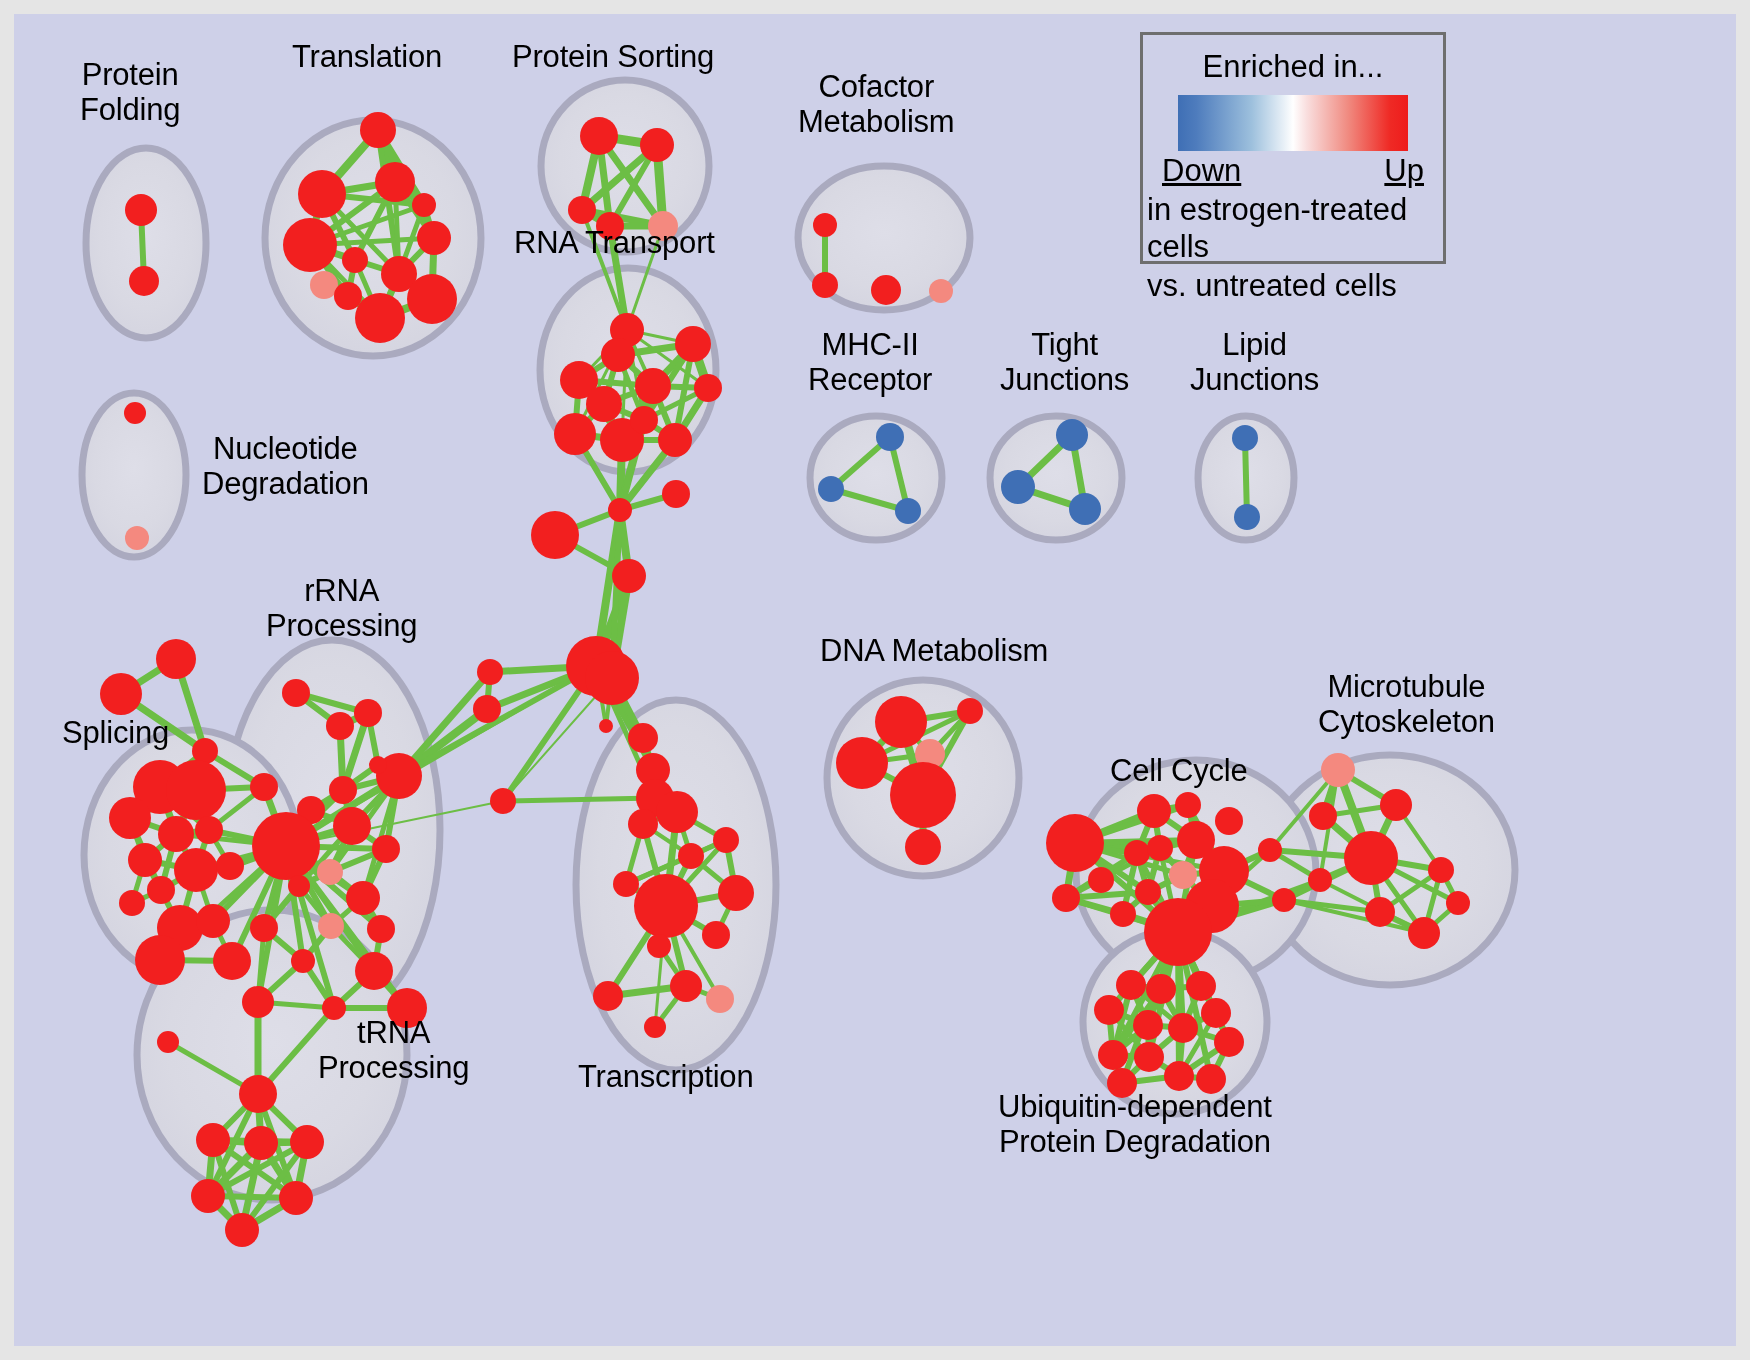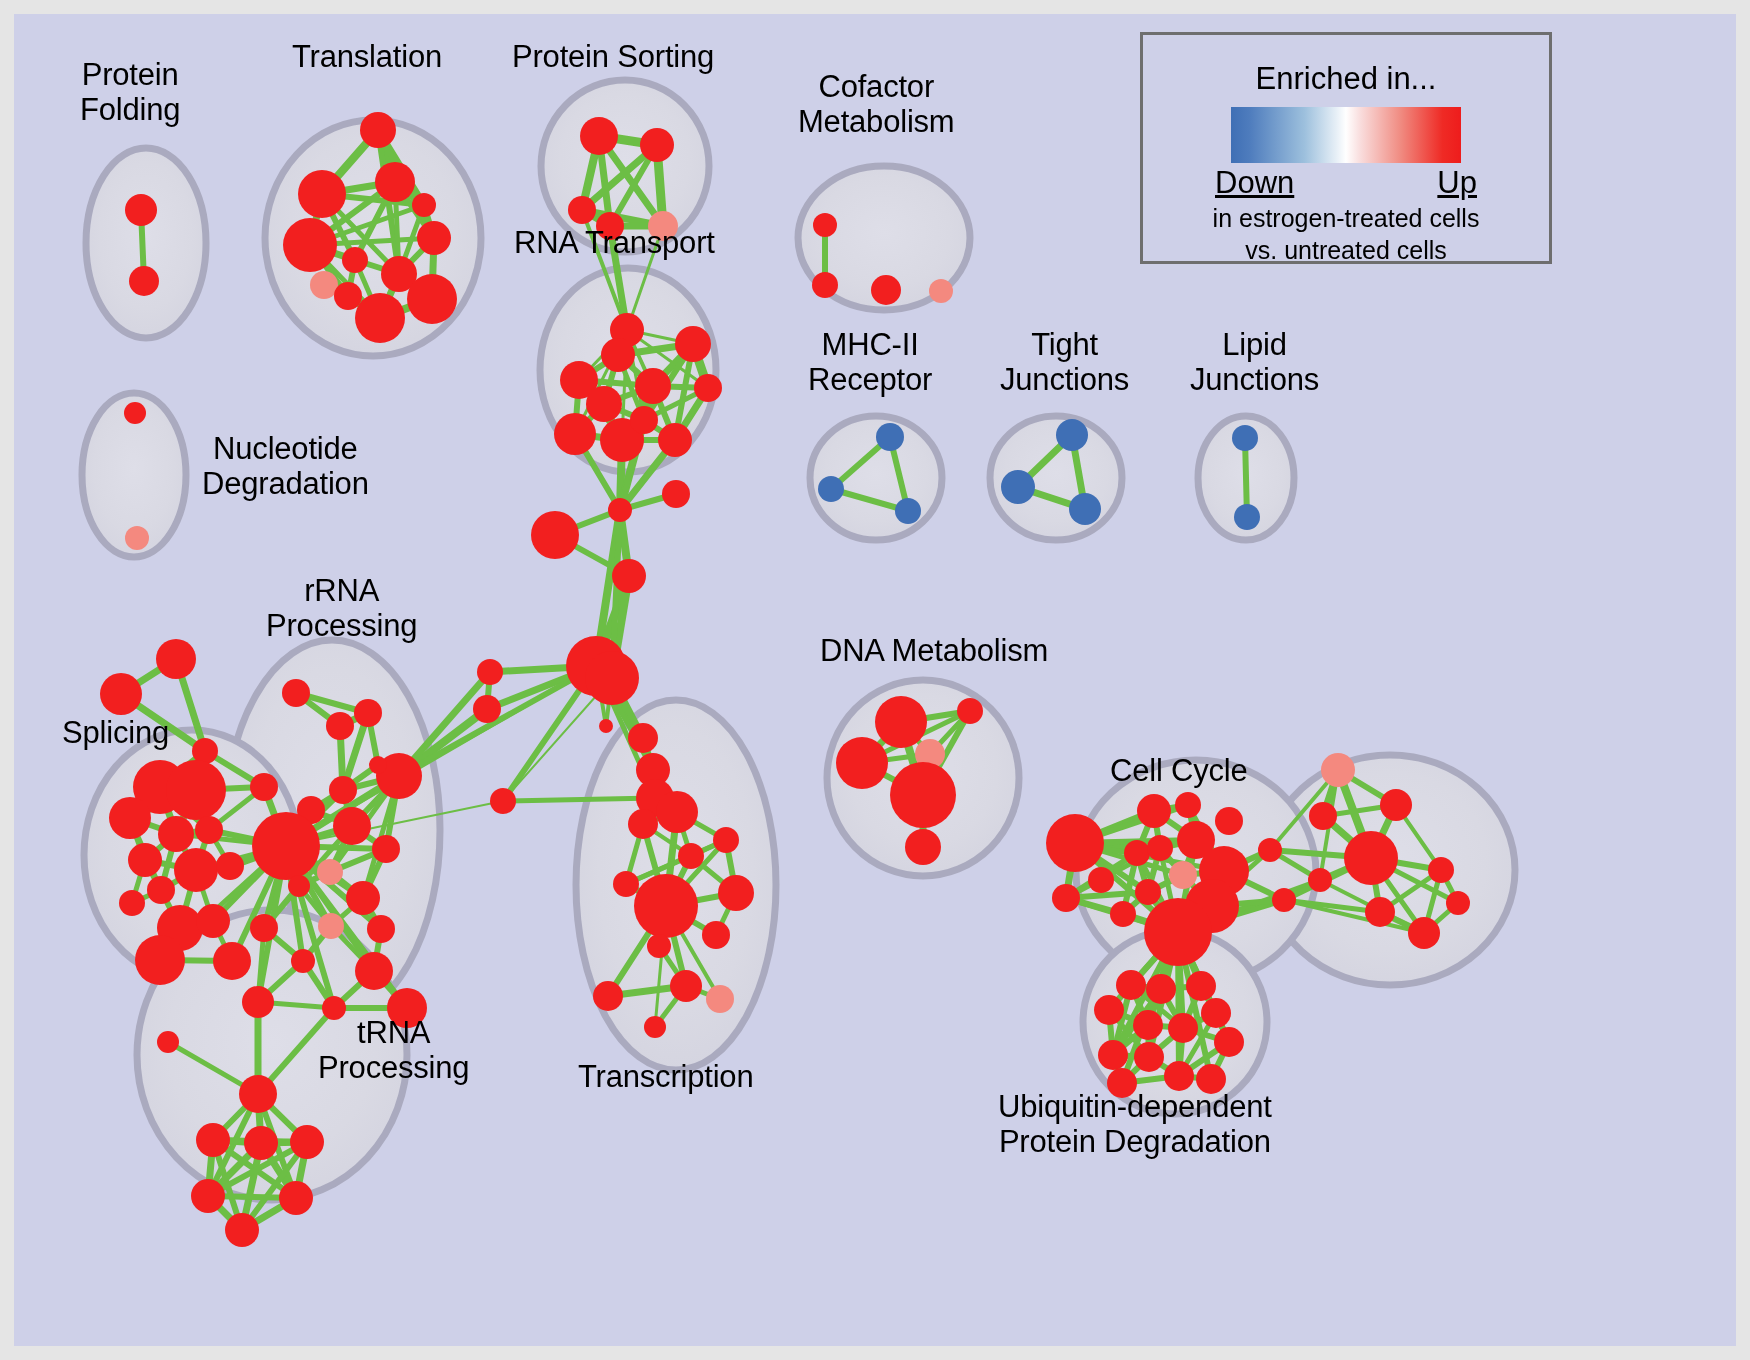--- a/index.html
+++ b/index.html
@@ -42,26 +42,26 @@
     font-weight: 400;
     letter-spacing: -0.2px;
     white-space: pre;
     text-align: center;
     font-family: "Liberation Sans", sans-serif;
   }
   #legend {
     position: absolute;
     left: 1140px;
     top: 32px;
-    width: 412px;
+    width: 306px;
     height: 232px;
     box-sizing: border-box;
     border: 3px solid #6e6e6e;
     background: #ced0e8;
-    padding: 16px;
+    padding: 4px;
   }
   #legend .legend-title {
     text-align: center;
     font-size: 31px;
     color: #000;
     margin-top: 10px;
   }
   #legend .legend-bar {
     margin: 10px auto 0 auto;
     width: 230px;
@@ -71,22 +71,21 @@
   #legend .legend-ends {
     display: flex;
     justify-content: space-between;
     width: 262px;
     margin: 2px auto 0 auto;
     font-size: 31px;
     color: #000;
     text-decoration: underline;
   }
   #legend .legend-sub {
-    text-align: center;
-    font-size: 25px;
+    font-size: 31px;
     color: #000;
     line-height: 1.2;
     margin-top: 2px;
   }
 </style>
 </head>
 <body>
 
 <div id="canvas-wrap">
   <div id="plot"></div>
@@ -816,20 +815,22 @@
   <div class="cluster-label" style="left:1190px;top:328px;">Lipid
 Junctions</div>
   <div class="cluster-label" style="left:266px; top:574px;">rRNA
 Processing</div>
   <div class="cluster-label" style="left:62px;  top:716px;">Splicing</div>
   <div class="cluster-label" style="left:318px; top:1016px;">tRNA
 Processing</div>
   <div class="cluster-label" style="left:578px; top:1060px;">Transcription</div>
   <div class="cluster-label" style="left:820px; top:634px;">DNA Metabolism</div>
   <div class="cluster-label" style="left:1110px;top:754px;">Cell Cycle</div>
+  <div class="cluster-label" style="left:1318px;top:670px;">Microtubule
+Cytoskeleton</div>
   <div class="cluster-label" style="left:998px; top:1090px;">Ubiquitin-dependent
 Protein Degradation</div>
 
   <div id="legend">
     <div class="legend-title">Enriched in...</div>
     <div class="legend-bar"></div>
     <div class="legend-ends">
       <span>Down</span>
       <span>Up</span>
     </div>

